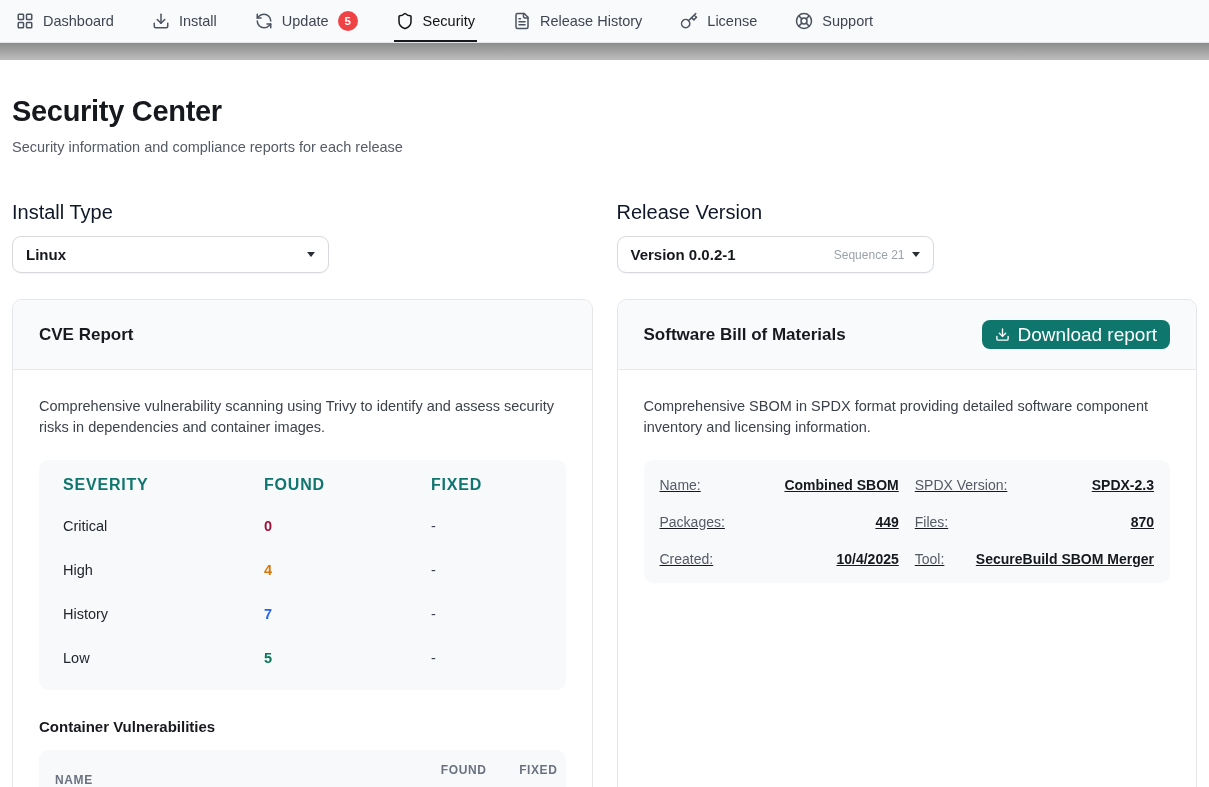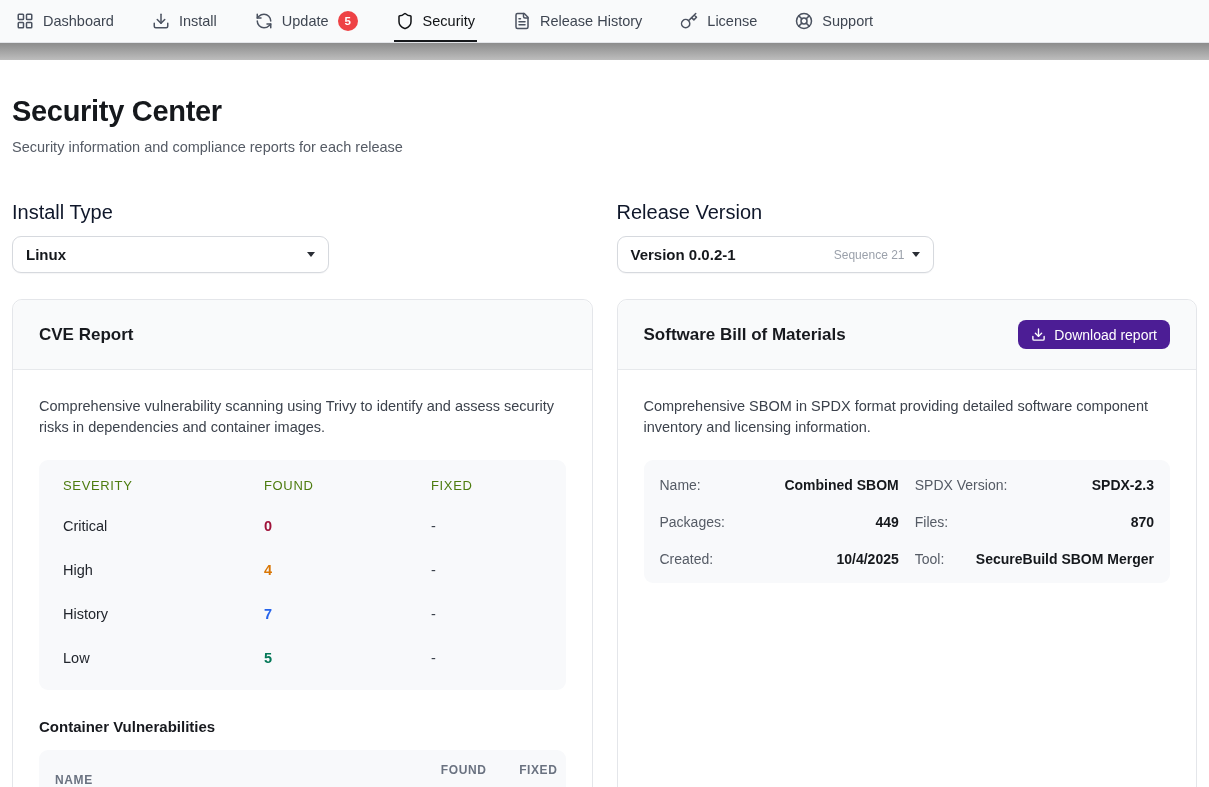--- a/index.html
+++ b/index.html
@@ -44,50 +44,50 @@
   .cards { display: grid; grid-template-columns: 1fr 1fr; gap: 24px; margin-top: 26px;
     align-items: start; }
   .card { border: 1px solid #e4e6ea; border-radius: 10px; background: #fff; min-height: 560px; }
   .card-header { height: 70px; background: #f9fafb; border-bottom: 1px solid #e7e9ec;
     border-radius: 10px 10px 0 0; display: flex; align-items: center;
     justify-content: space-between; padding: 0 26px; }
   .card-title { font-size: 17px; font-weight: 600; color: #17191e; }
   .card-body { padding: 26px; }
   .card-desc { font-size: 14.5px; line-height: 21px; color: #3c424c; max-width: 530px; }
 
-  .btn-primary { display: flex; align-items: center; gap: 8px; background: #4c1d95;
+  .btn-primary { display: flex; align-items: center; gap: 8px; background: #0f766e;
     color: #fff; border: none; border-radius: 8px; height: 29px; padding: 0 13px;
-    font-size: 14px; font-weight: 500; cursor: pointer; font-family: inherit; }
+    font-size: 19px; font-weight: 500; cursor: pointer; font-family: inherit; }
   .btn-primary svg { width: 15px; height: 15px; stroke: #fff; }
 
   
   .sev-table { margin-top: 22px; background: #f8f9fb; border-radius: 9px;
     padding: 6px 24px 10px; }
   .sev-row { display: grid; grid-template-columns: 201px 167px 1fr;
     align-items: center; height: 44px; font-size: 14.5px; color: #22262d; }
-  .sev-row.head { height: 38px; font-size: 13px; font-weight: 400;
-    letter-spacing: .05em; color: #4d7c0f; }
+  .sev-row.head { height: 38px; font-size: 16px; font-weight: 700;
+    letter-spacing: .05em; color: #0f766e; }
   .sev-num { font-weight: 700; }
   .sev-dash { color: #3c424c; }
 
   .sub-title { margin-top: 28px; font-size: 15px; font-weight: 600; color: #17191e; }
   .cv-head { margin-top: 15px; background: #f8f9fb; border-radius: 9px 9px 0 0;
     display: flex; align-items: center; height: 40px; padding: 0 8px 0 16px;
     font-size: 12px; font-weight: 700; letter-spacing: .05em; color: #6a7280; }
   .cv-name { flex: 1; margin-top: 20px; }
   .cv-found { width: 86px; text-align: right; }
   .cv-fixed { width: 71px; text-align: right; }
 
   
   .sbom-details { margin-top: 22px; background: #f8f9fb; border-radius: 9px;
     padding: 6px 16px; }
   .sbom-row { display: grid; grid-template-columns: 1fr 1fr; gap: 16px; height: 37px;
     align-items: center; }
   .sbom-pair { display: flex; justify-content: space-between; align-items: center;
-    font-size: 14px; }
+    font-size: 14px; text-decoration: underline; }
   .sbom-label { color: #555b65; }
   .sbom-value { font-weight: 700; color: #15181c; white-space: nowrap; }
 </style>
 </head>
 <body>
 
 <nav class="nav">
   <div class="nav-item">
     <svg viewBox="0 0 24 24" fill="none" stroke-width="2" stroke-linecap="round" stroke-linejoin="round">
         <rect x="3" y="3" width="7" height="7" rx="1"></rect>

